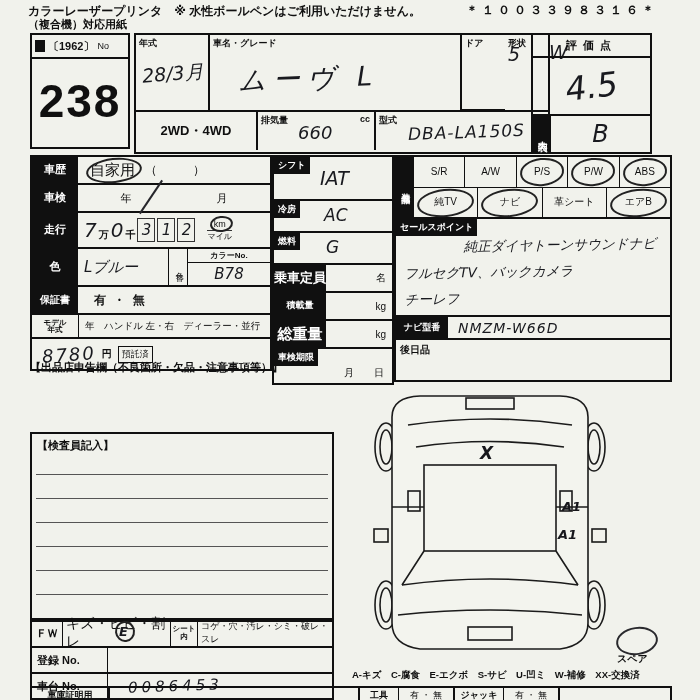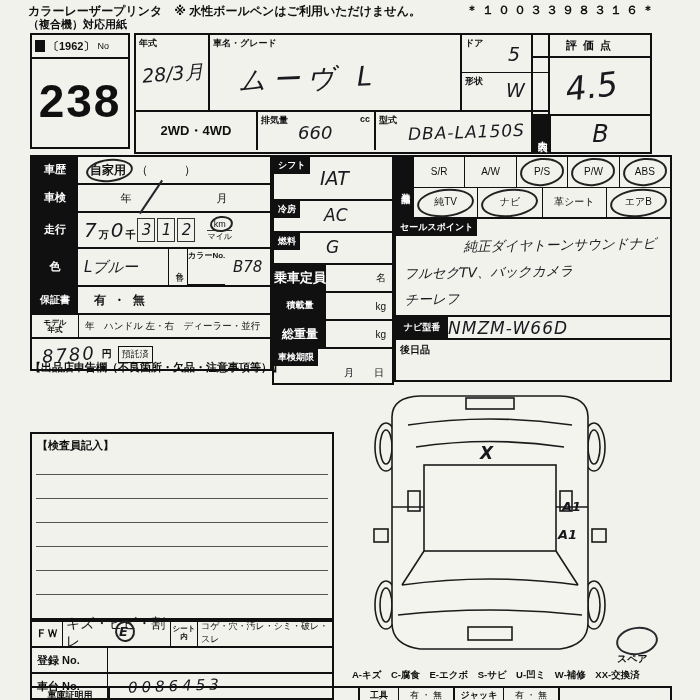--- a/index.html
+++ b/index.html
@@ -48,21 +48,21 @@
 <div class="abs bx" style="left:134px;top:33px;width:412px;height:117px">
   <div style="display:flex;height:75px;border-bottom:2px solid #101010">
     <div style="width:72px;border-right:2px solid #101010;position:relative">
       <span class="cell-label">年式</span>
       <div class="hw" style="font-size:19px;margin:26px 0 0 6px;transform:rotate(-5deg)">28/3月</div>
     </div>
     <div style="flex:1;border-right:2px solid #101010;position:relative">
       <span class="cell-label">車名・グレード</span>
       <div class="hw" style="font-size:27px;margin:24px 0 0 28px;letter-spacing:7px;transform:rotate(-2deg)">ムーヴ L</div>
     </div>
-    <div style="width:86px;display:flex;flex-direction:column">
+    <div style="width:86px;display:flex;flex-direction:row">
       <div style="flex:1;border-bottom:1px solid #101010;position:relative">
         <span class="cell-label">ドア</span>
         <span class="hw" style="font-size:19px;position:absolute;left:46px;top:8px">5</span>
       </div>
       <div style="flex:1;position:relative">
         <span class="cell-label">形状</span>
         <span class="hw" style="font-size:19px;position:absolute;left:44px;top:6px">W</span>
       </div>
     </div>
   </div>
@@ -86,21 +86,21 @@
   <div style="height:36px;border-top:2px solid #101010;display:flex">
     <div class="dl vt" style="width:18px;font-size:10px">内装</div>
     <div class="hw" style="flex:1;font-size:24px;display:flex;align-items:center;justify-content:center">B</div>
   </div>
 </div>
 
 <div class="abs bx" style="left:30px;top:155px;width:238px;border-bottom-width:2px">
   <div class="lrow" style="height:26px">
     <div class="dl" style="width:46px;font-size:11px">車歴</div>
     <div class="flex" style="flex:1;padding-left:12px;gap:10px">
-      <span style="font-size:12px;font-weight:bold" class="circled">自家用</span>
+      <span style="font-size:15px;font-weight:normal" class="circled">自家用</span>
       <span style="font-size:12px">（　　　）</span>
     </div>
   </div>
   <div class="lrow" style="height:26px">
     <div class="dl" style="width:46px;font-size:11px">車検</div>
     <div class="flex" style="flex:1;justify-content:space-around;font-size:11px">
       <span>年</span>
       <span>月</span>
     </div>
     <div class="abs" style="left:118px;top:-8px;width:2px;height:40px;background:#26262b;transform:rotate(34deg)"></div>
@@ -120,21 +120,21 @@
         <span style="font-size:8px;border-top:1px solid #333;padding-top:1px">マイル</span>
       </div>
     </div>
   </div>
   <div class="lrow" style="height:36px">
     <div class="dl" style="width:46px;font-size:11px">色</div>
     <div class="flex" style="width:84px;padding-left:6px">
       <span class="hw" style="font-size:15px">Lブルー</span>
     </div>
     <div class="vt" style="width:18px;border-left:1px solid #101010;border-right:1px solid #101010;font-size:8px;display:flex;align-items:center;justify-content:center">色替</div>
-    <div style="flex:1;display:flex;flex-direction:row">
+    <div style="flex:1;display:flex;flex-direction:column">
       <div style="font-size:8px;text-align:center;border-bottom:1px solid #101010;padding:1px 0;font-weight:bold">カラーNo.</div>
       <div class="hw" style="flex:1;display:flex;align-items:center;justify-content:center;font-size:15px">B78</div>
     </div>
   </div>
   <div class="lrow" style="height:26px">
     <div class="dl" style="width:46px;font-size:10px">保証書</div>
     <div class="flex" style="flex:1;padding-left:16px">
       <span style="font-size:12px;font-weight:bold;letter-spacing:2px">有 ・ 無</span>
     </div>
   </div>
@@ -173,21 +173,21 @@
   </div>
   <div class="mbox flex" style="height:26px">
     <span class="dl" style="width:52px;height:100%;font-size:13px">乗車定員</span>
     <span style="margin-left:auto;margin-right:6px;font-size:10px">名</span>
   </div>
   <div class="mbox flex" style="height:26px">
     <span class="dl" style="width:52px;height:100%;font-size:9px">積載量</span>
     <span style="margin-left:auto;margin-right:6px;font-size:10px">kg</span>
   </div>
   <div class="mbox flex" style="height:26px">
-    <span class="dl" style="width:52px;height:100%;font-size:12px">総重量</span>
+    <span class="dl" style="width:52px;height:100%;font-size:15px">総重量</span>
     <span style="margin-left:auto;margin-right:6px;font-size:10px">kg</span>
   </div>
   <div class="mbox" style="height:34px">
     <span class="mtab">車検期限</span>
     <span style="position:absolute;right:8px;bottom:3px;font-size:10px">月　　日</span>
   </div>
 </div>
 
 <div class="abs bx" style="left:394px;top:155px;width:274px">
   <div class="rbox" style="height:60px;display:flex">
@@ -211,21 +211,21 @@
   <div class="rbox" style="height:96px">
     <span class="mtab">セールスポイント</span>
     <div class="hw" style="padding:13px 4px 0 8px;font-size:13.5px;line-height:26px;transform:rotate(-1deg)">
       <div style="padding-left:60px">純正ダイヤトーンサウンドナビ</div>
       <div>フルセグTV、バックカメラ</div>
       <div>チーレフ</div>
     </div>
   </div>
   <div class="rbox flex" style="height:21px">
     <span class="dl" style="width:52px;height:100%;font-size:9px">ナビ型番</span>
-    <span class="hw" style="font-size:17px;padding-left:0;letter-spacing:1px">NMZM-W66D</span>
+    <span class="hw" style="font-size:14px;padding-left:10px;letter-spacing:1px">NMZM-W66D</span>
   </div>
   <div class="rbox" style="height:40px">
     <span style="font-size:10px;font-weight:bold;position:absolute;left:4px;top:3px">後日品</span>
   </div>
 </div>
 
 <div class="abs bx" style="left:30px;top:432px;width:300px;height:186px">
   <span style="position:absolute;left:5px;top:4px;font-size:11px;font-weight:bold">【検査員記入】</span>
   <div class="rule" style="top:40px"></div>
   <div class="rule" style="top:64px"></div>

